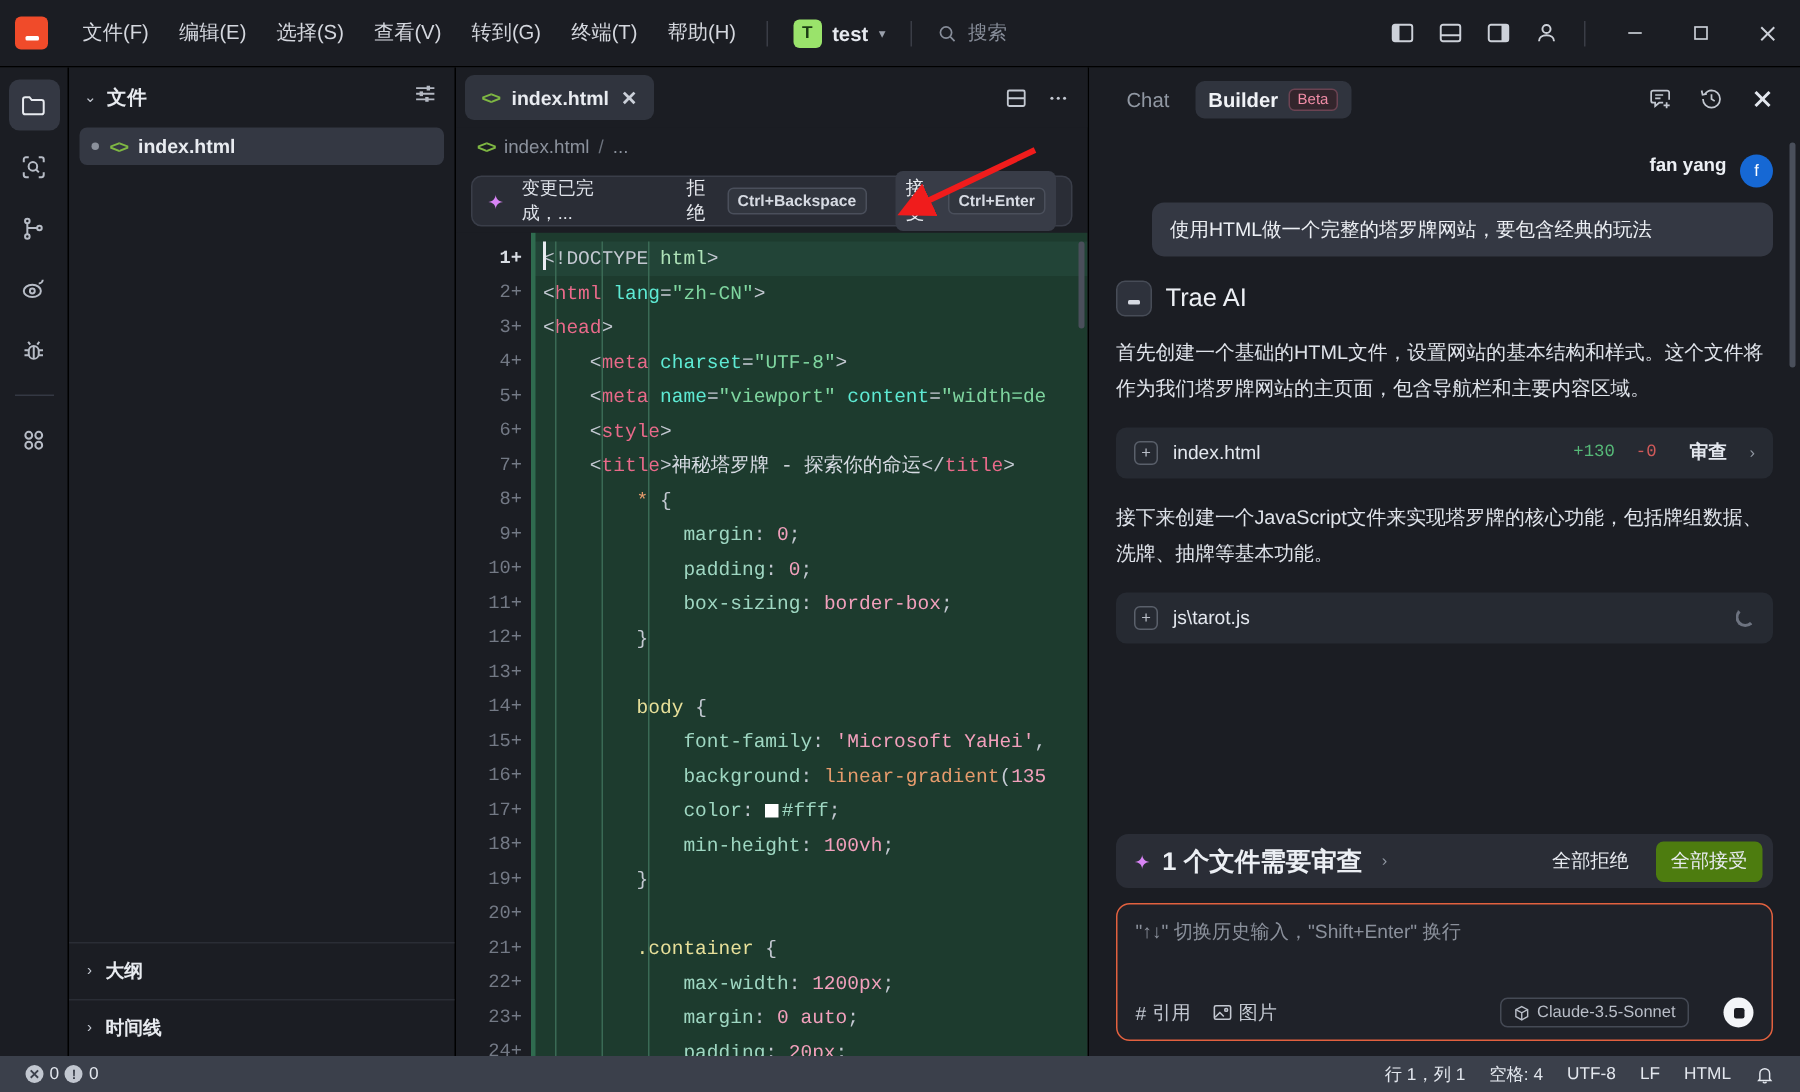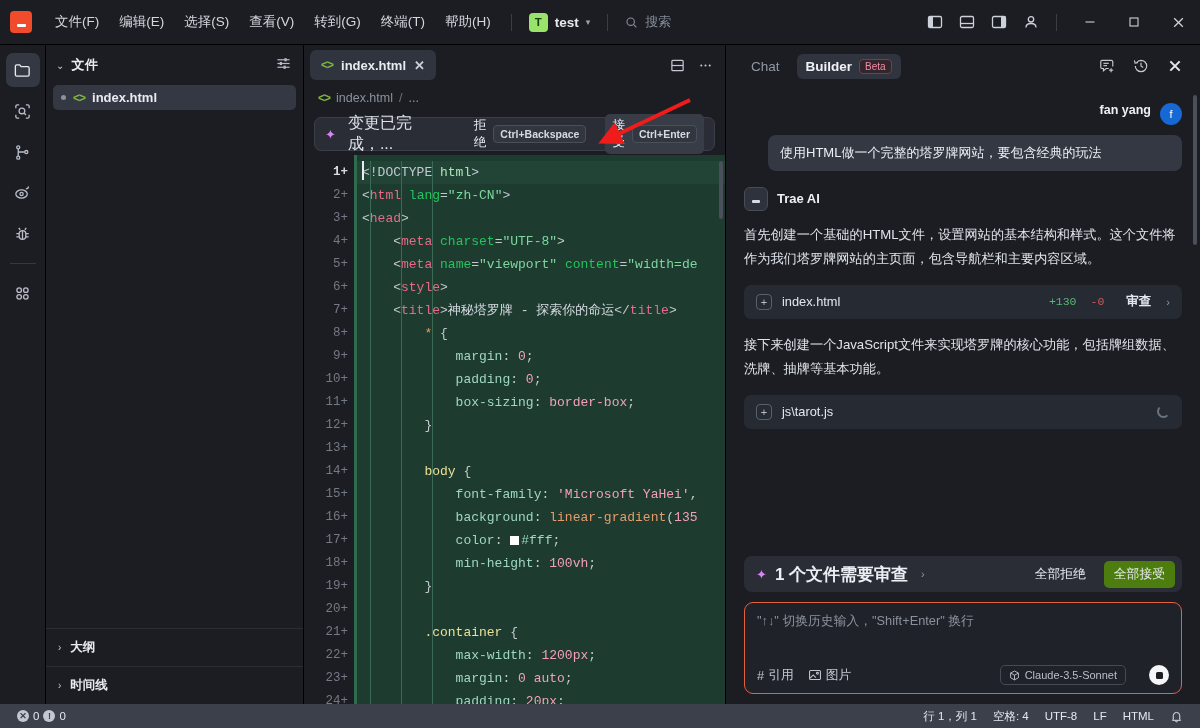--- a/index.html
+++ b/index.html
@@ -111,21 +111,21 @@
   .breadcrumb { height:26px; display:flex; align-items:center; gap:6px; padding:0 14px; }
   .bc-text { font-size:12.5px; color:#8b919c; }
   .bc-sep { font-size:12.5px; color:#6c727d; }
 
   .changebar-wrap { padding:6px 10px 4px 10px; }
   .changebar {
     height:34px; background:#2a2d36; border:1px solid #3a3e49; border-radius:7px;
     display:flex; align-items:center; padding:0 10px; gap:12px;
   }
   .sparkle { font-size:13px; color:#d884f5; }
-  .cb-text { font-size:16px; color:#dfe3ea; }
+  .cb-text { font-size:12px; color:#dfe3ea; }
   .cb-sp { flex:1; }
   .cb-action { display:flex; align-items:center; gap:7px; padding:3px 7px; border-radius:5px; }
   .cb-action.accept { background:#383c47; }
   .cb-action-label { font-size:12.5px; color:#e8ebf0; }
   .kbd {
     font-size:10.5px; color:#d6dae2; border:1px solid #4a4f5b; border-radius:4px;
     padding:2px 6px; font-family:"Liberation Sans", sans-serif; font-weight:bold;
     background:#32363f;
   }
 
@@ -148,21 +148,21 @@
   .cline { height:23px; line-height:23px; white-space:pre; padding-left:8px; }
   .cline.hl { background:#224437; }
   .indent-guide {
     position:absolute; top:6px; bottom:0; width:1px; background:#3a6a55;
   }
   .cursor {
     position:absolute; left:8px; top:6px; width:2px; height:19px; background:#e9ecf1;
   }
   .t-tag { color:#e96a8a; }
   .t-name { color:#aee2b8; }
-  .t-attr { color:#22c55e; }
+  .t-attr { color:#5eead4; }
   .t-str { color:#7fd6a0; }
   .t-txt { color:#d7dbe3; }
   .t-sel { color:#e8e09a; }
   .t-prop { color:#9fd7c2; }
   .t-val { color:#f2a0bc; }
   .t-fn { color:#e79c6d; }
   .t-punc { color:#c3c8d1; }
   .swatch { display:inline-block; width:9px; height:9px; background:#fff; vertical-align:middle; margin-right:2px;}
   .vscroll {
     position:absolute; right:2px; top:6px; width:4px; height:58px; background:#4a4f5b; border-radius:2px;
@@ -194,21 +194,21 @@
   .user-msg {
     background:#343843; border-radius:8px; padding:8px 12px;
     font-size:13px; color:#eceff4; line-height:1.5; margin-left:24px; margin-bottom:16px;
   }
   .ai-row { display:flex; align-items:center; gap:9px; margin-bottom:12px; }
   .ai-logo {
     width:24px; height:24px; border-radius:6px; background:#2e323c; border:1px solid #474c57;
     display:flex; align-items:center; justify-content:center;
   }
   .ai-logo i { display:block; width:8px; height:2.5px; background:#d6dae2; border-radius:1px; margin-top:6px;}
-  .ai-name { font-size:13px; font-weight:bold; color:#eceff4; }
+  .ai-name { font-size:17px; font-weight:normal; color:#eceff4; }
   .ai-text { font-size:13.2px; line-height:1.82; color:#dfe3ea; margin-bottom:14px; }
   .file-card {
     background:#262a32; border-radius:7px; height:34px; display:flex; align-items:center;
     padding:0 12px; gap:10px; margin-bottom:14px;
   }
   .plus-ico {
     width:16px; height:16px; border-radius:4px; border:1px solid #5a606b; color:#b9bec8;
     font-size:11px; display:flex; align-items:center; justify-content:center;
   }
   .fc-name { font-size:12.8px; color:#e3e7ee; }

